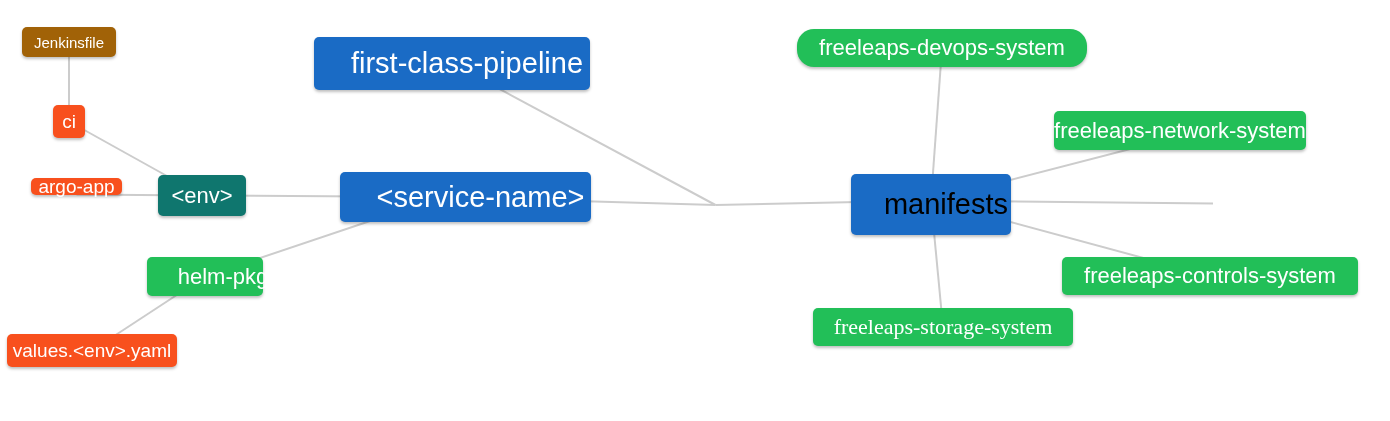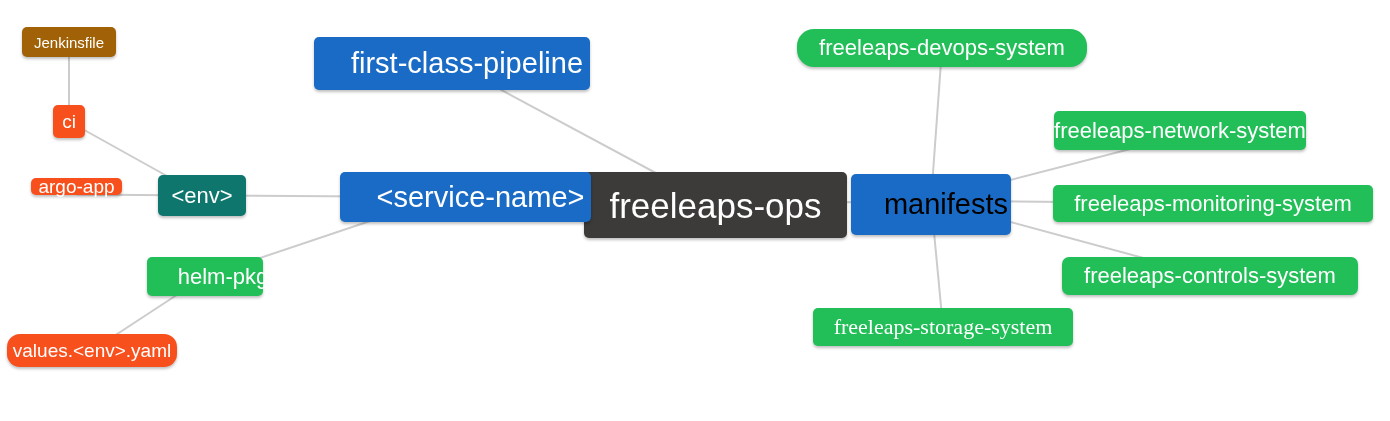--- a/index.html
+++ b/index.html
@@ -62,29 +62,27 @@
       <line x1="441.5" y1="197" x2="715.5" y2="205" stroke="#cccccc" stroke-width="2"></line>
       <line x1="452" y1="63.5" x2="715.5" y2="205" stroke="#cccccc" stroke-width="2"></line>
       <line x1="715.5" y1="205" x2="931" y2="200.5" stroke="#cccccc" stroke-width="2"></line>
       <line x1="931" y1="200.5" x2="942" y2="48" stroke="#cccccc" stroke-width="2"></line>
       <line x1="931" y1="200.5" x2="1202" y2="130.5" stroke="#cccccc" stroke-width="2"></line>
       <line x1="931" y1="200.5" x2="1213" y2="203.5" stroke="#cccccc" stroke-width="2"></line>
       <line x1="931" y1="200.5" x2="1210" y2="276" stroke="#cccccc" stroke-width="2"></line>
       <line x1="931" y1="200.5" x2="943" y2="327" stroke="#cccccc" stroke-width="2"></line>
     </svg>
   <div class="node-layer">
-      <div class="node lvl0" style="left: 584px; top: 172px; width: 263px; height: 66px; background: rgb(60, 59, 58); color: rgb(255, 255, 255);">freeleaps-ops</div>
       <div class="node lvl1" style="left: 314px; top: 37px; width: 276px; height: 53px; background: rgb(26, 107, 197); color: rgb(255, 255, 255);">first-class-pipeline</div>
       <div class="node lvl1" style="left: 316px; top: 172px; width: 251px; height: 50px; background: rgb(26, 107, 197); color: rgb(255, 255, 255); margin-left: 24px;">&lt;service-name&gt;</div>
       <div class="node lvl1" style="left: 851px; top: 174px; width: 160px; height: 61px; background: rgb(26, 107, 197); color: #000000;">manifests</div>
       <div class="node lvl2" style="left: 158px; top: 175px; width: 88px; height: 41px; background: #0f766e; color: rgb(255, 255, 255);">&lt;env&gt;</div>
       <div class="node lvl2" style="left: 147px; top: 257px; width: 116px; height: 39px; background: rgb(34, 191, 88); color: rgb(255, 255, 255); padding-left: 36px;">helm-pkg</div>
       <div class="node lvl3" style="left: 53px; top: 105px; width: 32px; height: 33px; background: rgb(248, 80, 29); color: rgb(255, 255, 255);">ci</div>
       <div class="node lvl3" style="left: 31px; top: 178px; width: 91px; height: 17px; background: rgb(248, 80, 29); color: rgb(255, 255, 255);">argo-app</div>
-      <div class="node lvl3" style="left: 7px; top: 334px; width: 170px; height: 33px; background: rgb(248, 80, 29); color: rgb(255, 255, 255); border-radius: 13px;">values.&lt;env&gt;.yaml</div>
+      <div class="node lvl3" style="left: 7px; top: 334px; width: 170px; height: 33px; background: rgb(248, 80, 29); color: rgb(255, 255, 255);">values.&lt;env&gt;.yaml</div>
       <div class="node lvl4" style="left: 22px; top: 27px; width: 94px; height: 30px; background: #a16207; color: rgb(255, 255, 255);">Jenkinsfile</div>
       <div class="node lvl2" style="left: 797px; top: 29px; width: 290px; height: 38px; background: rgb(34, 191, 88); color: rgb(255, 255, 255); border-radius: 17px;">freeleaps-devops-system</div>
       <div class="node lvl2" style="left: 1054px; top: 111px; width: 252px; height: 39px; background: rgb(34, 191, 88); color: rgb(255, 255, 255);">freeleaps-network-system</div>
-      <div class="node lvl2" style="left: 1053px; top: 185px; width: 320px; height: 37px; background: rgb(34, 191, 88); color: rgb(255, 255, 255);">freeleaps-monitoring-system</div>
-      <div class="node lvl2" style="left: 1062px; top: 257px; width: 296px; height: 38px; background: rgb(34, 191, 88); color: rgb(255, 255, 255); border-radius: 7px;">freeleaps-controls-system</div>
+      <div class="node lvl2" style="left: 1062px; top: 257px; width: 296px; height: 38px; background: rgb(34, 191, 88); color: rgb(255, 255, 255);">freeleaps-controls-system</div>
       <div class="node lvl2" style="left: 813px; top: 308px; width: 260px; height: 38px; background: rgb(34, 191, 88); color: rgb(255, 255, 255); font-family: Liberation Serif, serif;">freeleaps-storage-system</div>
     </div>
 </div>
 
 </body></html>

